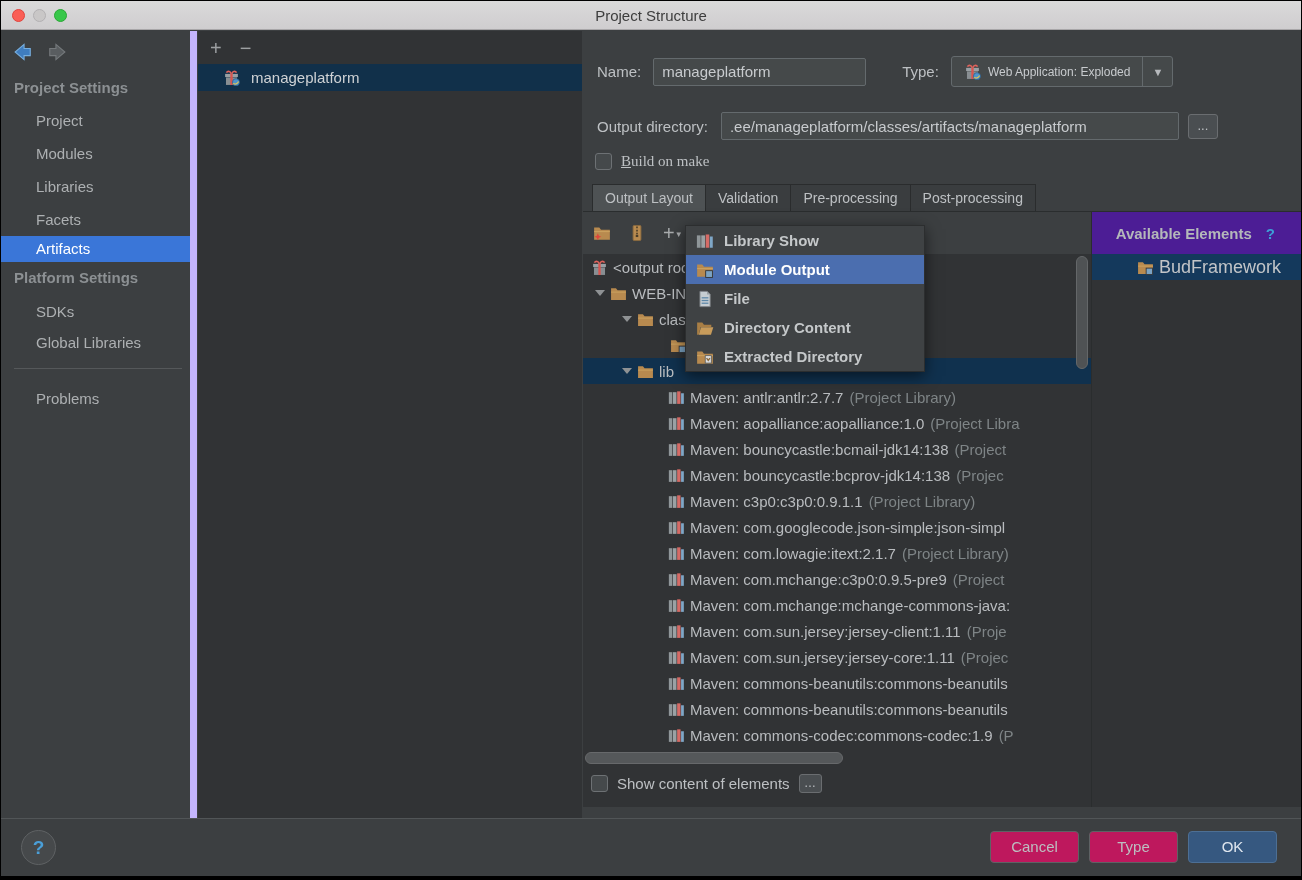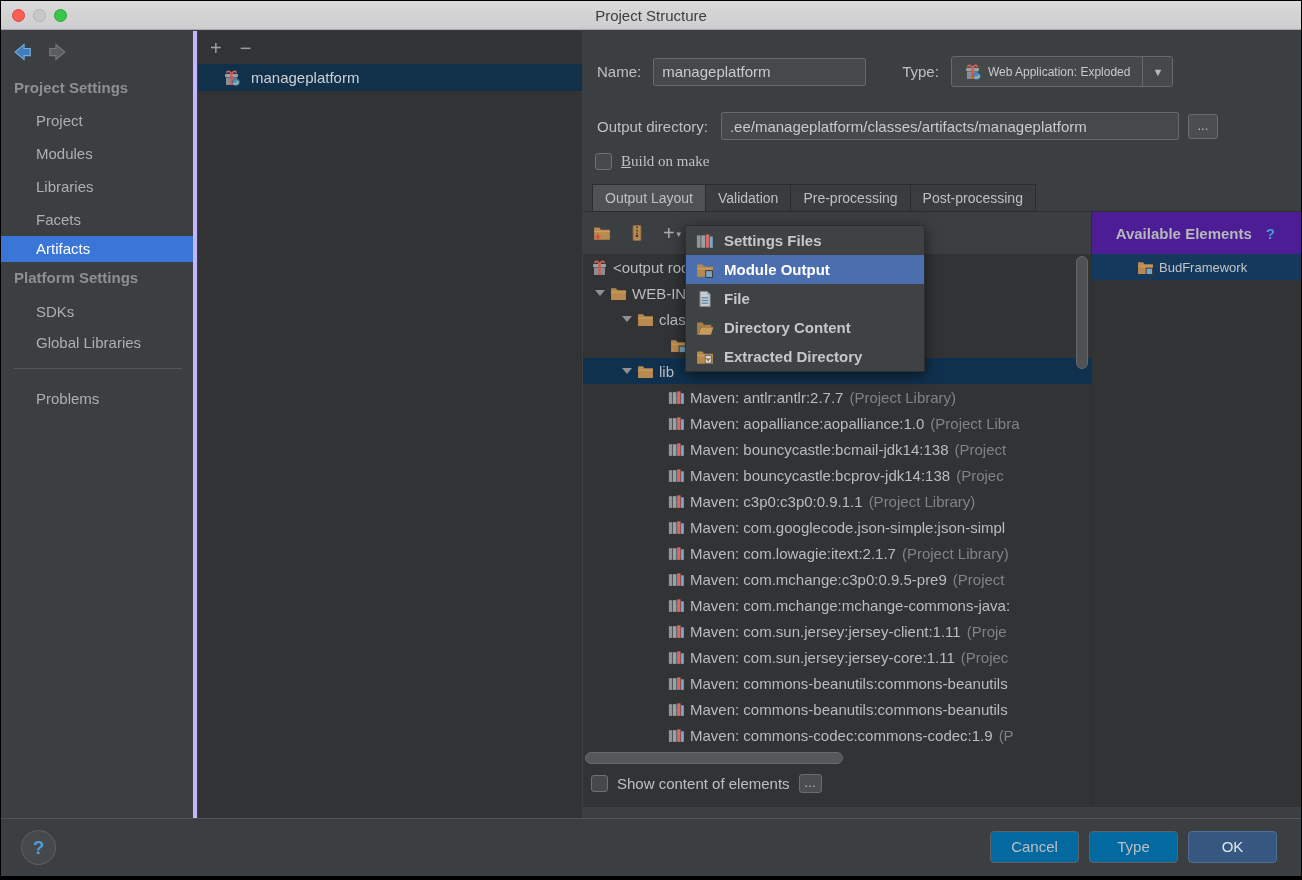--- a/index.html
+++ b/index.html
@@ -14,21 +14,21 @@
               display:flex; align-items:center; justify-content:center; }
   .title { font-size:15px; color:#3d3d3d; }
   .lights { position:absolute; left:11px; top:8px; display:flex; gap:8px; }
   .light { width:13px; height:13px; border-radius:50%; }
   .light.red   { background:#fa5e55; border:1px solid #e0443e; }
   .light.gray  { background:#c9c7c7; border:1px solid #b3b1b3; }
   .light.green { background:#38c74a; border:1px solid #29a835; }
 
   
   .sidebar { position:absolute; left:0; top:30px; width:196px; height:787px;
-             background:#3c3f41; border-right:4px solid #c4b5fd; }
+             background:#3c3f41; border-right:7px solid #c4b5fd; }
   .navarrows { position:absolute; left:10px; top:10px; display:flex; gap:14px; }
   .navarrows svg { width:22px; height:22px; }
   .side-section { position:absolute; left:13px; font-size:15px; font-weight:bold; color:#8c9093; }
   .side-item { position:absolute; left:0; width:100%; padding-left:35px; height:26px;
                line-height:26px; font-size:15px; color:#adb0b2; cursor:default; }
   .side-item.sel { background:#3a76d8; color:#fff; }
   .side-divider { position:absolute; left:13px; width:168px; height:1px; background:#55585a; }
 
   
   .middle { position:absolute; left:197px; top:30px; width:384px; height:787px; background:#313335; }
@@ -85,41 +85,41 @@
   .showrow { position:absolute; left:8px; top:562px; display:flex; align-items:center; gap:9px; }
   .mini-btn { width:23px; height:19px; background:#4a4e51; border:1px solid #6a6d70; border-radius:3px;
               color:#bdc0c3; font-size:12px; line-height:16px; text-align:center; }
   .vscroll { position:absolute; right:3px; top:44px; width:12px; height:113px;
              background:#4f5254; border:1px solid #646769; border-radius:6px; }
 
   .aepanel { position:relative; flex:1; height:100%; background:#313335; border-left:1px solid #2a2d2e; }
   .ae-header { height:42px; background:#4c1d95; display:flex; align-items:center; padding:0 14px; gap:14px; }
   .ae-title { font-size:15px; font-weight:bold; color:#b4b8ba; margin-left:auto; }
   .ae-help { font-size:15px; font-weight:bold; color:#3d9fd6; margin-right:14px; }
-  .ae-row { height:26px; display:flex; align-items:center; font-size:13px; color:#c2c5c8;
+  .ae-row { height:26px; display:flex; align-items:center; font-size:18px; color:#c2c5c8;
             padding-left:40px; }
   .ae-row.sel { background:#14395c; }
 
   
   .menu { position:absolute; left:684px; top:224px; width:240px; background:#3f4244;
           border:1px solid #2c2e2f; box-shadow:0 4px 14px rgba(0,0,0,.55); z-index:10; }
   .mitem { height:29px; display:flex; align-items:center; gap:10px; padding:0 10px;
            font-size:15px; font-weight:bold; color:#c5c8ca; }
   .mitem.sel { background:#4b6eaf; color:#fff; }
   .mitem svg { width:18px; height:18px; flex:none; }
 
   
   .bottombar { position:absolute; left:0; top:817px; width:100%; height:59px;
                background:#3c3f41; border-top:1px solid #515557; }
   .helpbtn { position:absolute; left:20px; top:11px; width:35px; height:35px; border-radius:50%;
              background:#46494b; border:1px solid #5f6264; color:#4a9fd8;
              font-size:19px; font-weight:bold; text-align:center; line-height:33px; }
   .btns { position:absolute; right:24px; top:12px; display:flex; gap:10px; }
   .btn { min-width:89px; height:32px; border-radius:4px; font-size:15px; text-align:center;
-         line-height:30px; background:#0369a1; border:1px solid #5e6264; color:#bdbfc1; }
+         line-height:30px; background:#be185d; border:1px solid #5e6264; color:#bdbfc1; }
   .btn.primary { background:#365880; border-color:#4d6f94; color:#dfe6ee; }
 </style>
 </head>
 <body>
 
 <svg width="0" height="0" style="position:absolute">
   <defs>
     <g id="i-gift">
       <path d="M3.2 3.4 C4.6 1.4 7.2 2.2 7.7 4.6" fill="none" stroke="#e0635c" stroke-width="1.5"></path>
       <path d="M12.8 3.4 C11.4 1.4 8.8 2.2 8.3 4.6" fill="none" stroke="#e0635c" stroke-width="1.5"></path>
@@ -446,21 +446,21 @@
         </div>
       </div>
     </div>
   </div>
 
   <div class="menu">
     <div class="mitem">
       <svg viewBox="0 0 16 16">
           <use href="#i-books"></use>
         </svg>
-      <span>Settings Files</span>
+      <span>Library Show</span>
     </div>
     <div class="mitem sel">
       <svg viewBox="0 0 16 16">
           <use href="#i-modfolder"></use>
         </svg>
       <span>Module Output</span>
     </div>
     <div class="mitem">
       <svg viewBox="0 0 16 16">
           <use href="#i-file"></use>

